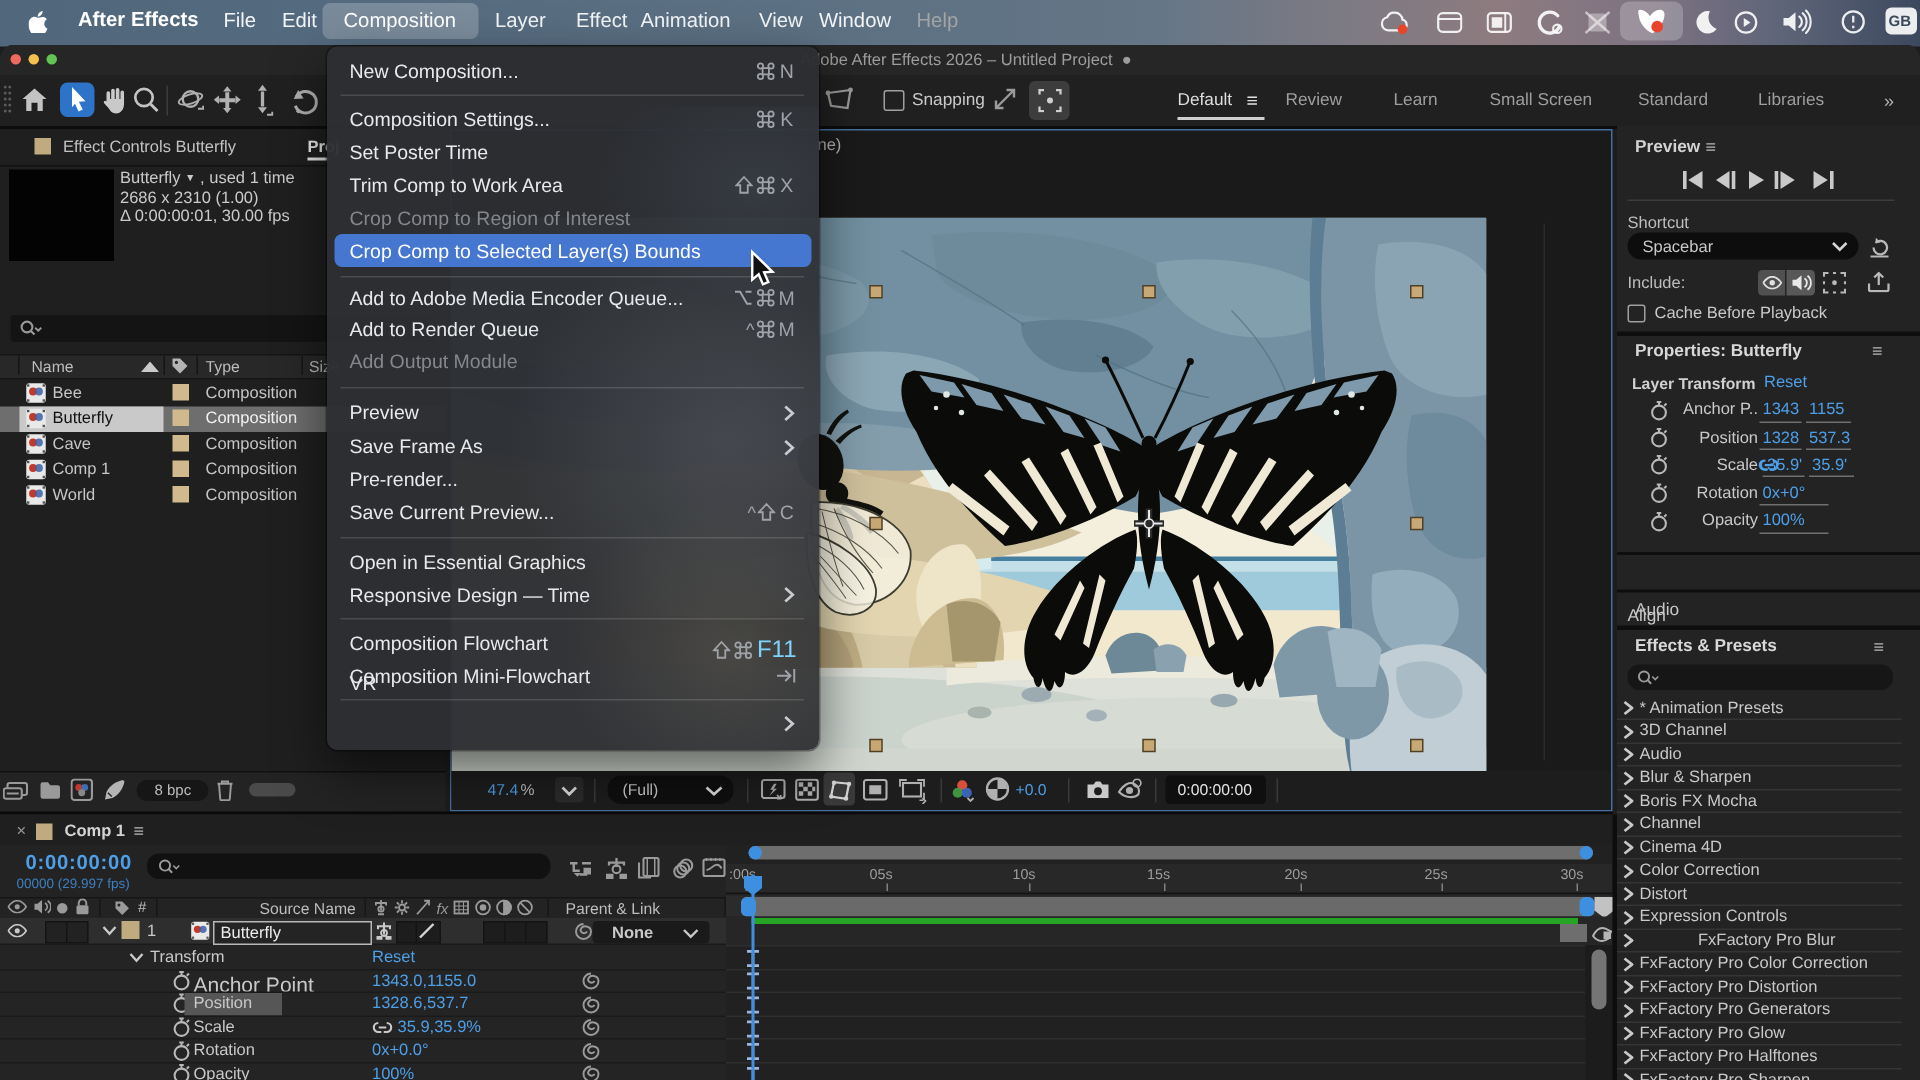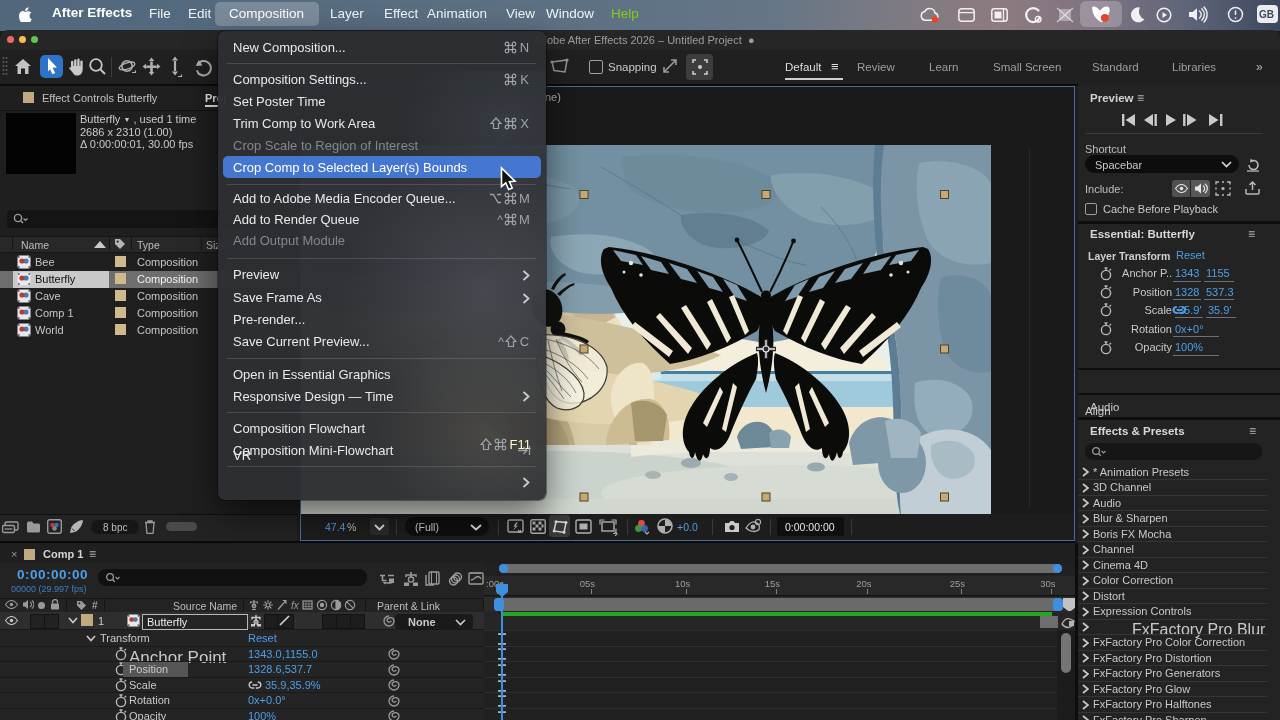--- a/index.html
+++ b/index.html
@@ -18,21 +18,21 @@
 <div class="tx" style="left:52px;top:5px;color:#fff;font-size:13.5px;font-weight:bold;">After Effects</div>
 <div class="tx" style="left:149px;top:6px;color:#f2f4f6;font-size:13.5px;">File</div>
 <div class="tx" style="left:188px;top:6px;color:#f2f4f6;font-size:13.5px;">Edit</div>
 <div class="ab" style="left:215px;top:2px;width:104px;height:24px;background:rgba(255,255,255,0.22);border-radius:5px;"></div>
 <div class="tx" style="left:229px;top:6px;color:#fff;font-size:13.5px;">Composition</div>
 <div class="tx" style="left:330px;top:6px;color:#f2f4f6;font-size:13.5px;">Layer</div>
 <div class="tx" style="left:384px;top:6px;color:#f2f4f6;font-size:13.5px;">Effect</div>
 <div class="tx" style="left:427px;top:6px;color:#f2f4f6;font-size:13.5px;">Animation</div>
 <div class="tx" style="left:506px;top:6px;color:#f2f4f6;font-size:13.5px;">View</div>
 <div class="tx" style="left:546px;top:6px;color:#f2f4f6;font-size:13.5px;">Window</div>
-<div class="tx" style="left:611px;top:6px;color:#84cc16;font-size:13.5px;">Help</div>
+<div class="tx" style="left:611px;top:6px;color:#a3a3a3;font-size:13.5px;">Help</div>
 
 <div id="mbicons">
 <svg class="ab" style="left:920px;top:6px;" width="20" height="18" viewBox="0 0 20 18">
       <path d="M10,2.5 a5,5 0 0 1 5,4.6 a3.6,3.6 0 0 1 -0.6,7.1 h-9 a4.4,4.4 0 0 1 -0.6,-8.7 A5,5 0 0 1 10,2.5 z" fill="none" stroke="rgba(255,255,255,0.9)" stroke-width="1.5"></path>
       <circle cx="15" cy="13.5" r="3.2" fill="#e8442c"></circle>
     </svg>
 <svg class="ab" style="left:958px;top:8px;" width="17" height="14" viewBox="0 0 17 14">
       <rect x="0.8" y="0.8" width="15.4" height="12.4" rx="3" fill="none" stroke="rgba(255,255,255,0.88)" stroke-width="1.5"></rect>
       <path d="M1,4.6 h15" stroke="rgba(255,255,255,0.88)" stroke-width="1.3"></path>
     </svg>
@@ -565,21 +565,21 @@
       <circle cx="8" cy="7.5" r="1.6" fill="#b8b8b8"></circle>
     </svg>
 <svg class="ab" style="left:1245px;top:181px;" width="15" height="14" viewBox="0 0 15 14">
       <path d="M1,8 v4 a1,1 0 0 0 1,1 h11 a1,1 0 0 0 1,-1 V8" fill="none" stroke="#b8b8b8" stroke-width="1.5"></path>
       <path d="M7.5,9 V1.5 M4.5,4 L7.5,1 L10.5,4" fill="none" stroke="#b8b8b8" stroke-width="1.5"></path>
     </svg>
 <div class="ab" style="left:1085px;top:203px;width:10px;height:10px;border:1.5px solid #9f9f9f;border-radius:2px;"></div>
 <div class="tx" style="left:1103px;top:203px;color:#c9c9c9;font-size:11px;">Cache Before Playback</div>
 <div class="ab" style="left:1078px;top:221px;width:202px;height:3px;background:#0e0e0e;"></div>
 
-<div class="tx" style="left:1090px;top:228px;color:#d8d8d8;font-size:11.5px;font-weight:bold;">Essential: Butterfly</div>
+<div class="tx" style="left:1090px;top:228px;color:#d8d8d8;font-size:11.5px;font-weight:bold;">Properties: Butterfly</div>
 <div class="tx" style="left:1248px;top:227px;color:#b5b5b5;font-size:12px;">≡</div>
 <div class="tx" style="left:1088px;top:249.5px;color:#d0d0d0;font-size:10.5px;font-weight:bold;">Layer Transform</div>
 <div class="tx" style="left:1176px;top:249px;color:#4e9fe8;font-size:11px;">Reset</div>
 <div id="props">
 <svg class="ab" style="left:1100px;top:266.6px;" width="12" height="14" viewBox="0 0 12 14">
         <circle cx="6" cy="8" r="4.6" fill="none" stroke="#b8b8b8" stroke-width="1.4"></circle>
         <path d="M4.5,1 h3 M6,1 v2.2 M9.5,3.5 l1.5,-1.5" stroke="#b8b8b8" stroke-width="1.3" fill="none"></path>
       </svg>
       <div class="tx" style="left:1085px;top:267.4px;width:87px;text-align:right;color:#c9c9c9;font-size:11px;">Anchor P..</div>
       <div class="tx" style="left:1175px;top:267.4px;color:#4e9fe8;font-size:11px;">1343</div>
@@ -686,21 +686,21 @@
 <div class="tx" style="left:1093px;top:589.6px;color:#c9c9c9;font-size:11px;">Distort</div>
 <div class="ab" style="left:1078px;top:603.4px;width:190px;height:1px;background:#353535;"></div>
 <svg class="ab" style="left:1082px;top:606.6px;" width="7" height="10" viewBox="0 0 7 10">
         <path d="M1,1 L6,5 L1,9" fill="none" stroke="#c9c9c9" stroke-width="1.8"></path>
       </svg>
 <div class="tx" style="left:1093px;top:605.1px;color:#c9c9c9;font-size:11px;">Expression Controls</div>
 <div class="ab" style="left:1078px;top:618.9px;width:190px;height:1px;background:#353535;"></div>
 <svg class="ab" style="left:1082px;top:622.1px;" width="7" height="10" viewBox="0 0 7 10">
         <path d="M1,1 L6,5 L1,9" fill="none" stroke="#c9c9c9" stroke-width="1.8"></path>
       </svg>
-<div class="tx" style="left:1093px;top:620.6px;color:#c9c9c9;font-size:16px;padding-left:39px;">FxFactory Pro Blur</div>
+<div class="tx" style="left:1093px;top:620.6px;color:#c9c9c9;font-size:11px;padding-left:39px;">FxFactory Pro Blur</div>
 <div class="ab" style="left:1078px;top:634.4px;width:190px;height:1px;background:#353535;"></div>
 <svg class="ab" style="left:1082px;top:637.6px;" width="7" height="10" viewBox="0 0 7 10">
         <path d="M1,1 L6,5 L1,9" fill="none" stroke="#c9c9c9" stroke-width="1.8"></path>
       </svg>
 <div class="tx" style="left:1093px;top:636.1px;color:#c9c9c9;font-size:11px;">FxFactory Pro Color Correction</div>
 <div class="ab" style="left:1078px;top:649.9px;width:190px;height:1px;background:#353535;"></div>
 <svg class="ab" style="left:1082px;top:653.1px;" width="7" height="10" viewBox="0 0 7 10">
         <path d="M1,1 L6,5 L1,9" fill="none" stroke="#c9c9c9" stroke-width="1.8"></path>
       </svg>
 <div class="tx" style="left:1093px;top:651.6px;color:#c9c9c9;font-size:11px;">FxFactory Pro Distortion</div>
@@ -870,21 +870,21 @@
 <svg class="ab" style="left:86px;top:635.2px;" width="10" height="7" viewBox="0 0 10 7">
         <path d="M1,1 L5,5.5 L9,1" fill="none" stroke="#c9c9c9" stroke-width="1.6"></path>
       </svg>
 <div class="tx" style="left:100px;top:632.0px;color:#c9c9c9;font-size:11px;">Transform</div>
 <div class="tx" style="left:248px;top:632.0px;color:#4e9fe8;font-size:11px;">Reset</div>
 <div class="ab" style="left:0;top:645.5px;width:484px;height:1px;background:#1a1a1a;"></div>
 <svg class="ab" style="left:115px;top:646.8px;" width="12" height="14" viewBox="0 0 12 14">
         <circle cx="6" cy="8" r="4.6" fill="none" stroke="#b8b8b8" stroke-width="1.4"></circle>
         <path d="M4.5,1 h3 M6,1 v2.2 M9.5,3.5 l1.5,-1.5" stroke="#b8b8b8" stroke-width="1.3" fill="none"></path>
       </svg>
-<div class="tx" style="left:129px;top:647.6px;color:#c9c9c9;font-size:17px;">Anchor Point</div>
+<div class="tx" style="left:129px;top:647.6px;color:#c9c9c9;font-size:14px;">Anchor Point</div>
 <div class="tx" style="left:248px;top:647.6px;color:#4e9fe8;font-size:11px;">1343.0,1155.0</div>
 <svg class="ab" style="left:388px;top:648.0px;" width="12" height="12" viewBox="0 0 12 12">
         <path d="M6,1 a5,5 0 1 0 5,5 a3.6,3.6 0 0 0 -7,-1 a2.4,2.4 0 0 0 4.4,1" fill="none" stroke="#9a9a9a" stroke-width="1.3"></path>
       </svg>
 <div class="ab" style="left:0;top:661.2px;width:484px;height:1px;background:#1a1a1a;"></div>
 <svg class="ab" style="left:115px;top:662.4px;" width="12" height="14" viewBox="0 0 12 14">
         <circle cx="6" cy="8" r="4.6" fill="none" stroke="#b8b8b8" stroke-width="1.4"></circle>
         <path d="M4.5,1 h3 M6,1 v2.2 M9.5,3.5 l1.5,-1.5" stroke="#b8b8b8" stroke-width="1.3" fill="none"></path>
       </svg>
 <div class="ab" style="left:123px;top:661.6px;width:65px;height:15px;background:#565656;"></div>
@@ -1036,21 +1036,21 @@
         </svg><svg style="display:inline-block;vertical-align:-2px;margin:0 1px;" width="13" height="13" viewBox="0 0 13 13">
           <g fill="none" stroke="#9fa2a8" stroke-width="1.2">
             <circle cx="3" cy="3" r="1.8"></circle>
             <circle cx="10" cy="3" r="1.8"></circle>
             <circle cx="3" cy="10" r="1.8"></circle>
             <circle cx="10" cy="10" r="1.8"></circle>
             <rect x="4.4" y="4.4" width="4.2" height="4.2"></rect>
           </g>
         </svg><span style="display:inline-block;width:13px;text-align:center;">X</span></div>
     </div>
-<div class="tx" style="left:233px;top:138.0px;color:#85878c;font-size:13px;z-index:52;">Crop Scale to Region of Interest</div>
+<div class="tx" style="left:233px;top:138.0px;color:#85878c;font-size:13px;z-index:52;">Crop Comp to Region of Interest</div>
 <div class="ab" style="left:222.5px;top:156.45px;width:318px;height:21.5px;background:#4577d0;border-radius:5px;z-index:51;"></div>
 <div class="tx" style="left:233px;top:159.7px;color:#fff;font-size:13px;z-index:52;">Crop Comp to Selected Layer(s) Bounds</div>
 <div class="ab" style="left:227px;top:184px;width:309px;height:1px;background:rgba(255,255,255,0.14);z-index:51;"></div>
 <div class="tx" style="left:233px;top:190.5px;color:#e8e9eb;font-size:13px;z-index:52;">Add to Adobe Media Encoder Queue...</div>
 <div class="ab" style="left:217.5px;top:190.5px;width:328.5px;height:18px;z-index:52;">
       <div style="position:absolute;right:15px;top:0;color:#9fa2a8;font-size:13px;white-space:nowrap;"><svg style="display:inline-block;vertical-align:-1px;margin:0 1px;" width="13" height="11" viewBox="0 0 13 11">
           <path d="M1,1.5 h3.4 L9,9.5 h3 M8,1.5 h4" fill="none" stroke="#9fa2a8" stroke-width="1.3"></path>
         </svg><svg style="display:inline-block;vertical-align:-2px;margin:0 1px;" width="13" height="13" viewBox="0 0 13 13">
           <g fill="none" stroke="#9fa2a8" stroke-width="1.2">
             <circle cx="3" cy="3" r="1.8"></circle>
@@ -1098,21 +1098,21 @@
 <div class="tx" style="left:233px;top:366.5px;color:#e8e9eb;font-size:13px;z-index:52;">Open in Essential Graphics</div>
 <div class="tx" style="left:233px;top:388.5px;color:#e8e9eb;font-size:13px;z-index:52;">Responsive Design — Time</div>
 <div class="ab" style="left:217.5px;top:385.25px;width:328px;height:21.5px;z-index:52;">
       <svg style="position:absolute;right:16px;top:6px;" width="8" height="11" viewBox="0 0 8 11">
         <path d="M1.5,1 L6.5,5.5 L1.5,10" fill="none" stroke="#c9cbd0" stroke-width="1.8"></path>
       </svg>
     </div>
 <div class="ab" style="left:227px;top:412px;width:309px;height:1px;background:rgba(255,255,255,0.14);z-index:51;"></div>
 <div class="tx" style="left:233px;top:420.5px;color:#e8e9eb;font-size:13px;z-index:52;">Composition Flowchart</div>
 <div class="ab" style="left:217.5px;top:420.5px;width:328.5px;height:18px;z-index:52;">
-      <div style="position:absolute;right:15px;top:16px;color:#fef9c3;font-size:13px;white-space:nowrap;"><svg style="display:inline-block;vertical-align:-2px;margin:0 1px;" width="12" height="13" viewBox="0 0 12 13">
+      <div style="position:absolute;right:15px;top:4px;color:#7dd3fc;font-size:16px;white-space:nowrap;"><svg style="display:inline-block;vertical-align:-2px;margin:0 1px;" width="12" height="13" viewBox="0 0 12 13">
           <path d="M6,1 L11,6.5 H8.5 V11.5 H3.5 V6.5 H1 z" fill="none" stroke="#9fa2a8" stroke-width="1.2"></path>
         </svg><svg style="display:inline-block;vertical-align:-2px;margin:0 1px;" width="13" height="13" viewBox="0 0 13 13">
           <g fill="none" stroke="#9fa2a8" stroke-width="1.2">
             <circle cx="3" cy="3" r="1.8"></circle>
             <circle cx="10" cy="3" r="1.8"></circle>
             <circle cx="3" cy="10" r="1.8"></circle>
             <circle cx="10" cy="10" r="1.8"></circle>
             <rect x="4.4" y="4.4" width="4.2" height="4.2"></rect>
           </g>
         </svg><span style="margin-left:2px;">F11</span></div>

